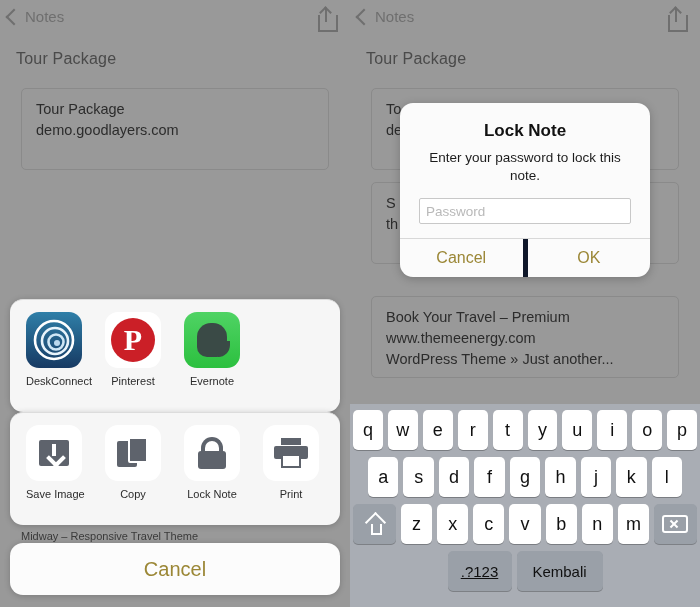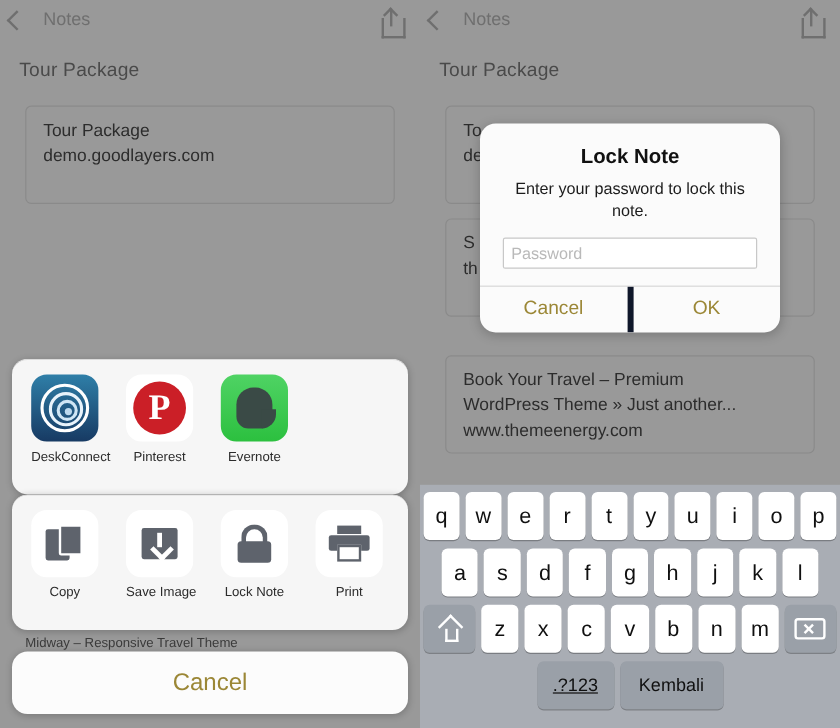--- a/index.html
+++ b/index.html
@@ -8,21 +8,21 @@
     font-family:"Liberation Sans","DejaVu Sans",sans-serif;
     background:#9a9a9a;
   }
   .screen{position:relative;width:700px;height:607px;}
   .panel{position:absolute;top:0;width:350px;height:607px;overflow:hidden;background:#999999;}
   .panel-left{left:0;}
   .panel-right{left:350px;}
 
   
   .navbar{position:absolute;top:0;left:0;right:0;height:36px;}
-  .back{position:absolute;left:8px;top:8px;display:flex;align-items:center;gap:15px;color:#6f6f6f;font-size:15px;}
+  .back{position:absolute;left:8px;top:8px;display:flex;align-items:center;gap:4px;color:#6f6f6f;font-size:15px;}
   .chev{display:block;width:10px;height:10px;border-left:2.4px solid #6f6f6f;border-bottom:2.4px solid #6f6f6f;transform:rotate(45deg);margin-right:1px;}
   .share-icon{position:absolute;right:12px;top:6px;width:22px;height:26px;}
   .share-icon .box{position:absolute;left:2px;top:9px;width:16px;height:15px;border:2px solid #6f6f6f;border-top:none;}
   .share-icon .stem{position:absolute;left:9px;top:2px;width:2px;height:14px;background:#6f6f6f;}
   .share-icon .arrow{position:absolute;left:4.5px;top:2px;width:7px;height:7px;border-left:2px solid #6f6f6f;border-top:2px solid #6f6f6f;transform:rotate(45deg);}
 
   .note-title{position:absolute;left:16px;top:50px;font-size:16px;color:#4a4a4a;letter-spacing:.2px;}
 
   .card{position:absolute;left:21px;width:308px;border:1px solid #8a8a8a;border-radius:5px;box-sizing:border-box;padding:10px 14px;color:#2c2c2c;font-size:14.5px;line-height:1.45;}
 
@@ -169,36 +169,36 @@
           <div class="cap">Evernote</div>
         </div>
 
       </div>
     </div>
 
     <div class="sheet sheet-actions">
       <div class="row-icons">
         <div class="app act">
           <div class="glyph">
-            <span class="cp-icon">
-                <span class="p1"></span>
-                <span class="p2"></span>
-              </span>
-          </div>
-          <div class="cap">Copy</div>
-        </div>
-        <div class="app act">
-          <div class="glyph">
             <span class="sv-icon">
                 <span class="b"></span>
                 <span class="ar"></span>
                 <span class="ah"></span>
               </span>
           </div>
           <div class="cap">Save Image</div>
+        </div>
+        <div class="app act">
+          <div class="glyph">
+            <span class="cp-icon">
+                <span class="p1"></span>
+                <span class="p2"></span>
+              </span>
+          </div>
+          <div class="cap">Copy</div>
         </div>
         <div class="app act">
           <div class="glyph">
             <span class="lk-icon">
                 <span class="sh"></span>
                 <span class="bd"></span>
               </span>
           </div>
           <div class="cap">Lock Note</div>
         </div>
@@ -242,22 +242,22 @@
       <div>de</div>
     </div>
 
     <div class="card" style="top:182px;height:82px;">
       <div>S</div>
       <div>th</div>
     </div>
 
     <div class="card" style="top:296px;height:82px;">
       <div>Book Your Travel – Premium</div>
+      <div>www.themeenergy.com</div>
       <div>WordPress Theme » Just another...</div>
-      <div>www.themeenergy.com</div>
     </div>
 
     <div class="alert">
       <div class="alert-body">
         <div class="alert-title">Lock Note</div>
         <div class="alert-msg">Enter your password to lock this note.</div>
         <div class="pw-wrap">
           <input class="pw-field" type="text" autocomplete="off" placeholder="Password" style="">
         </div>
       </div>

